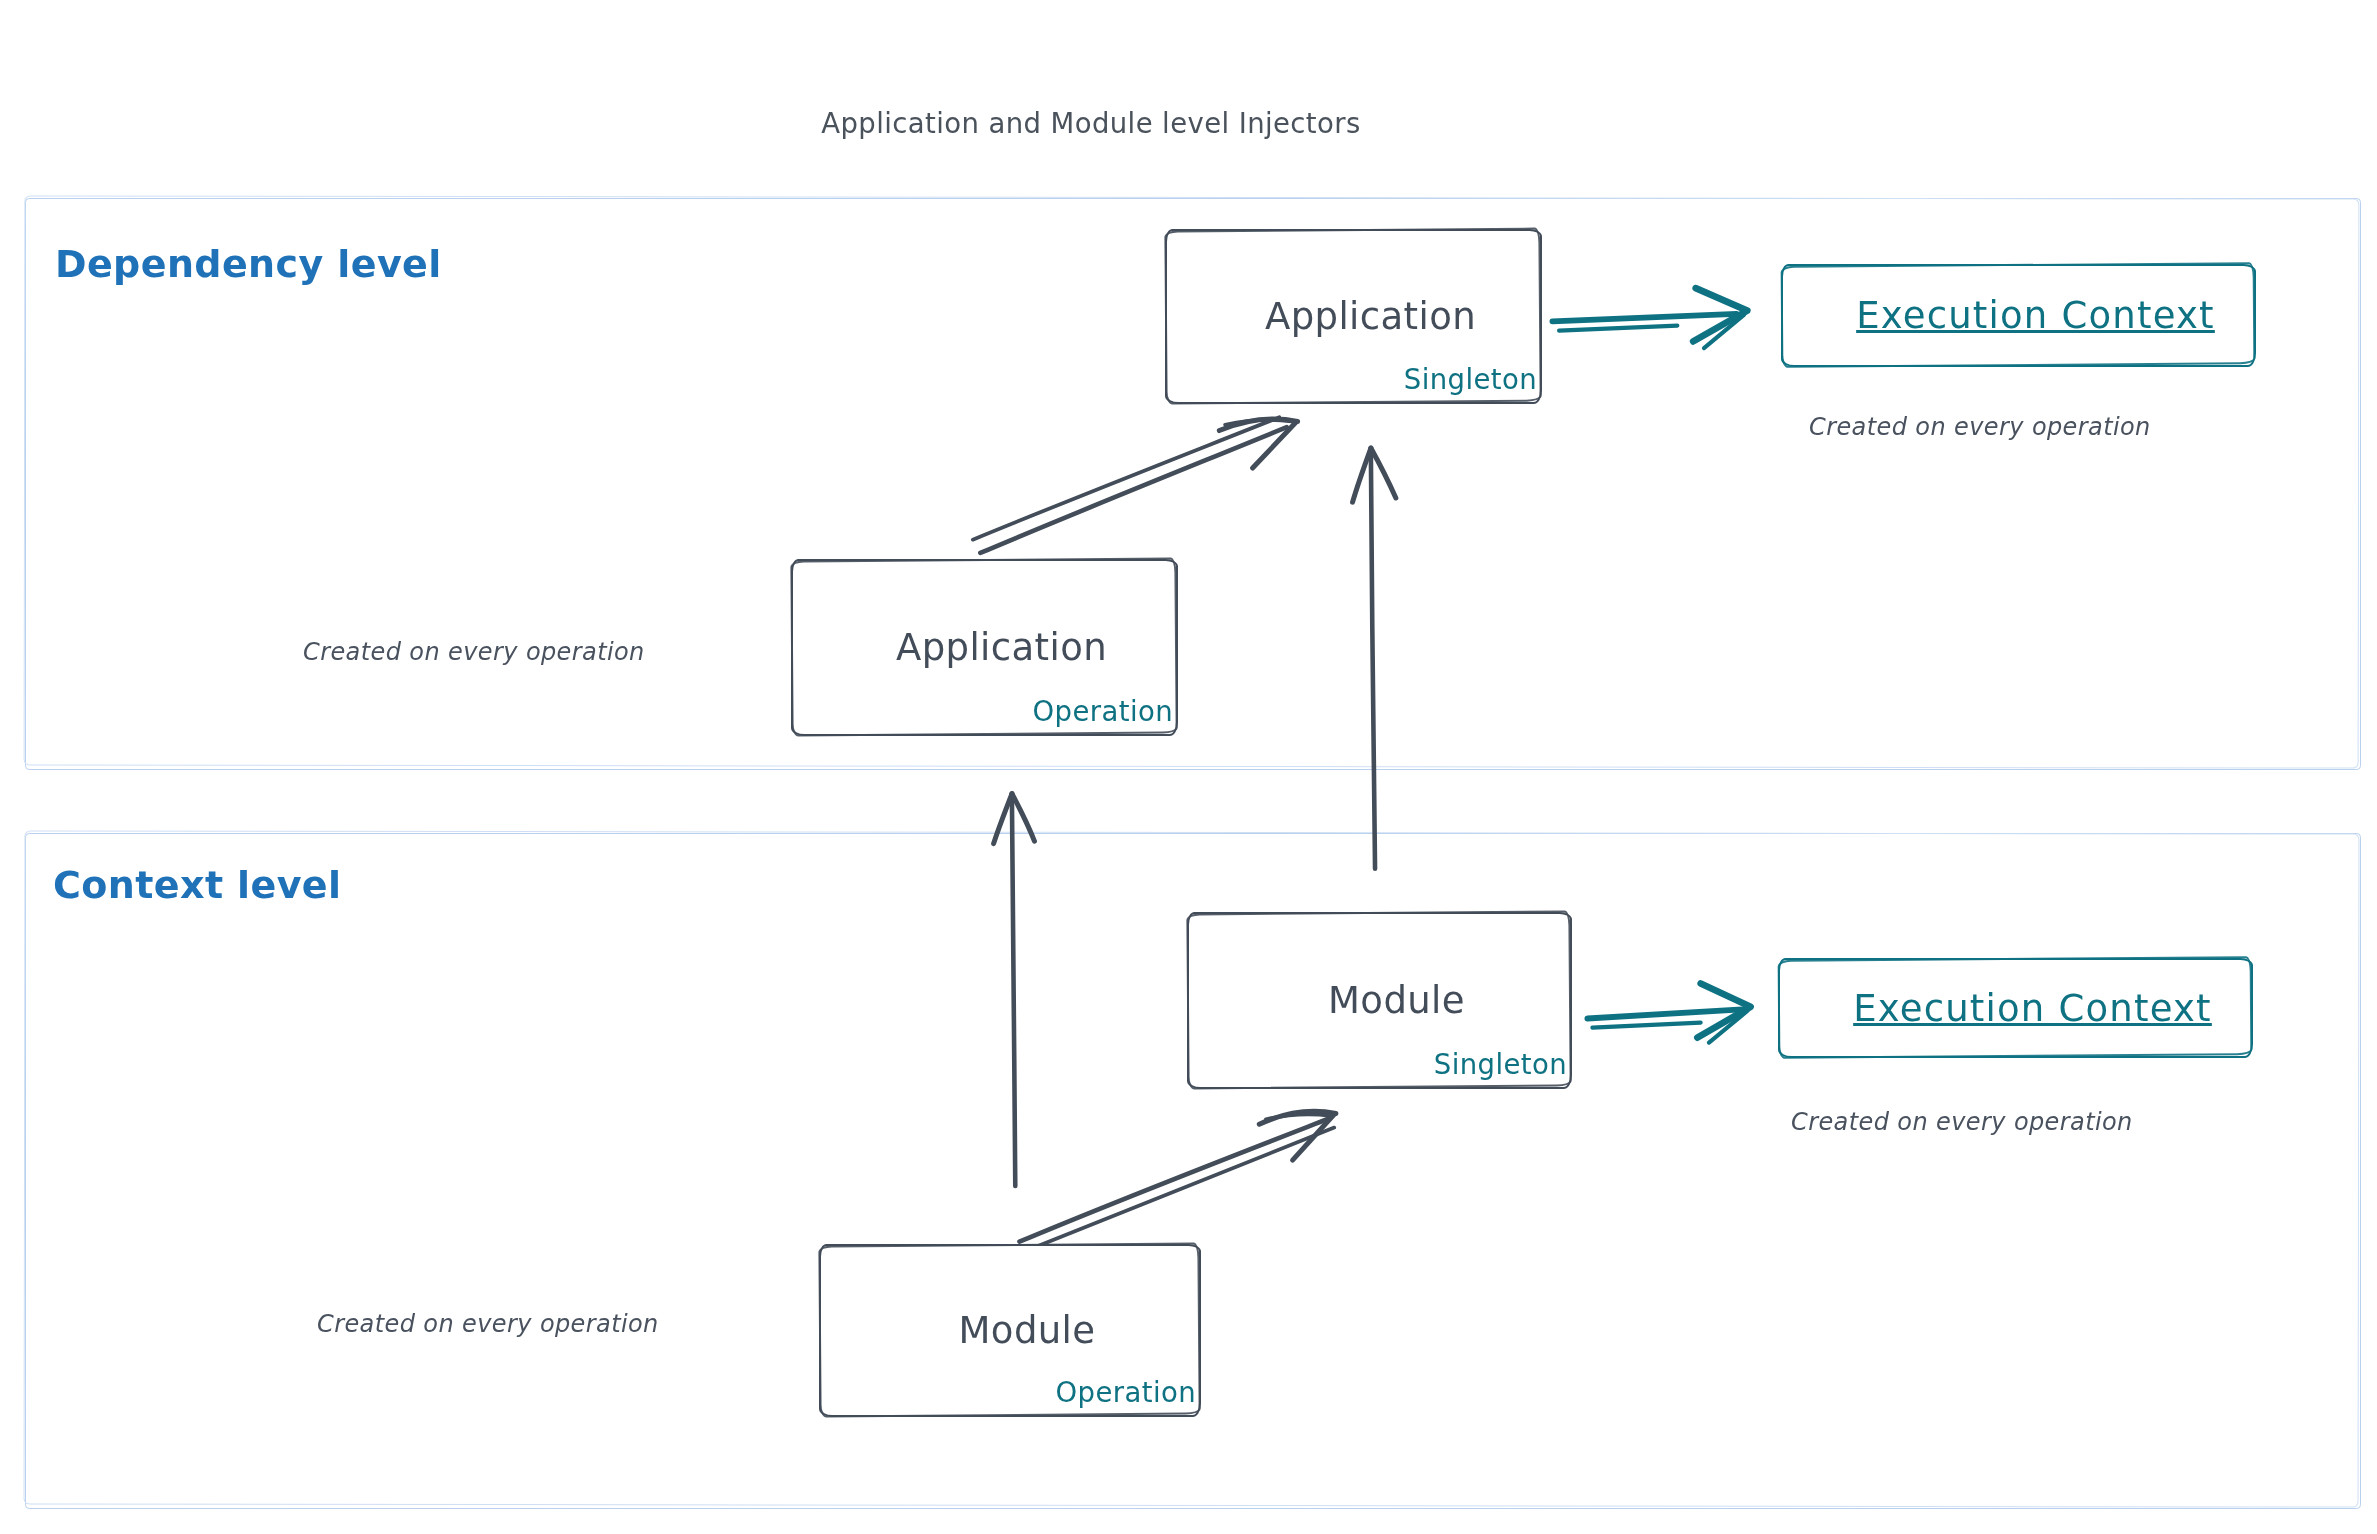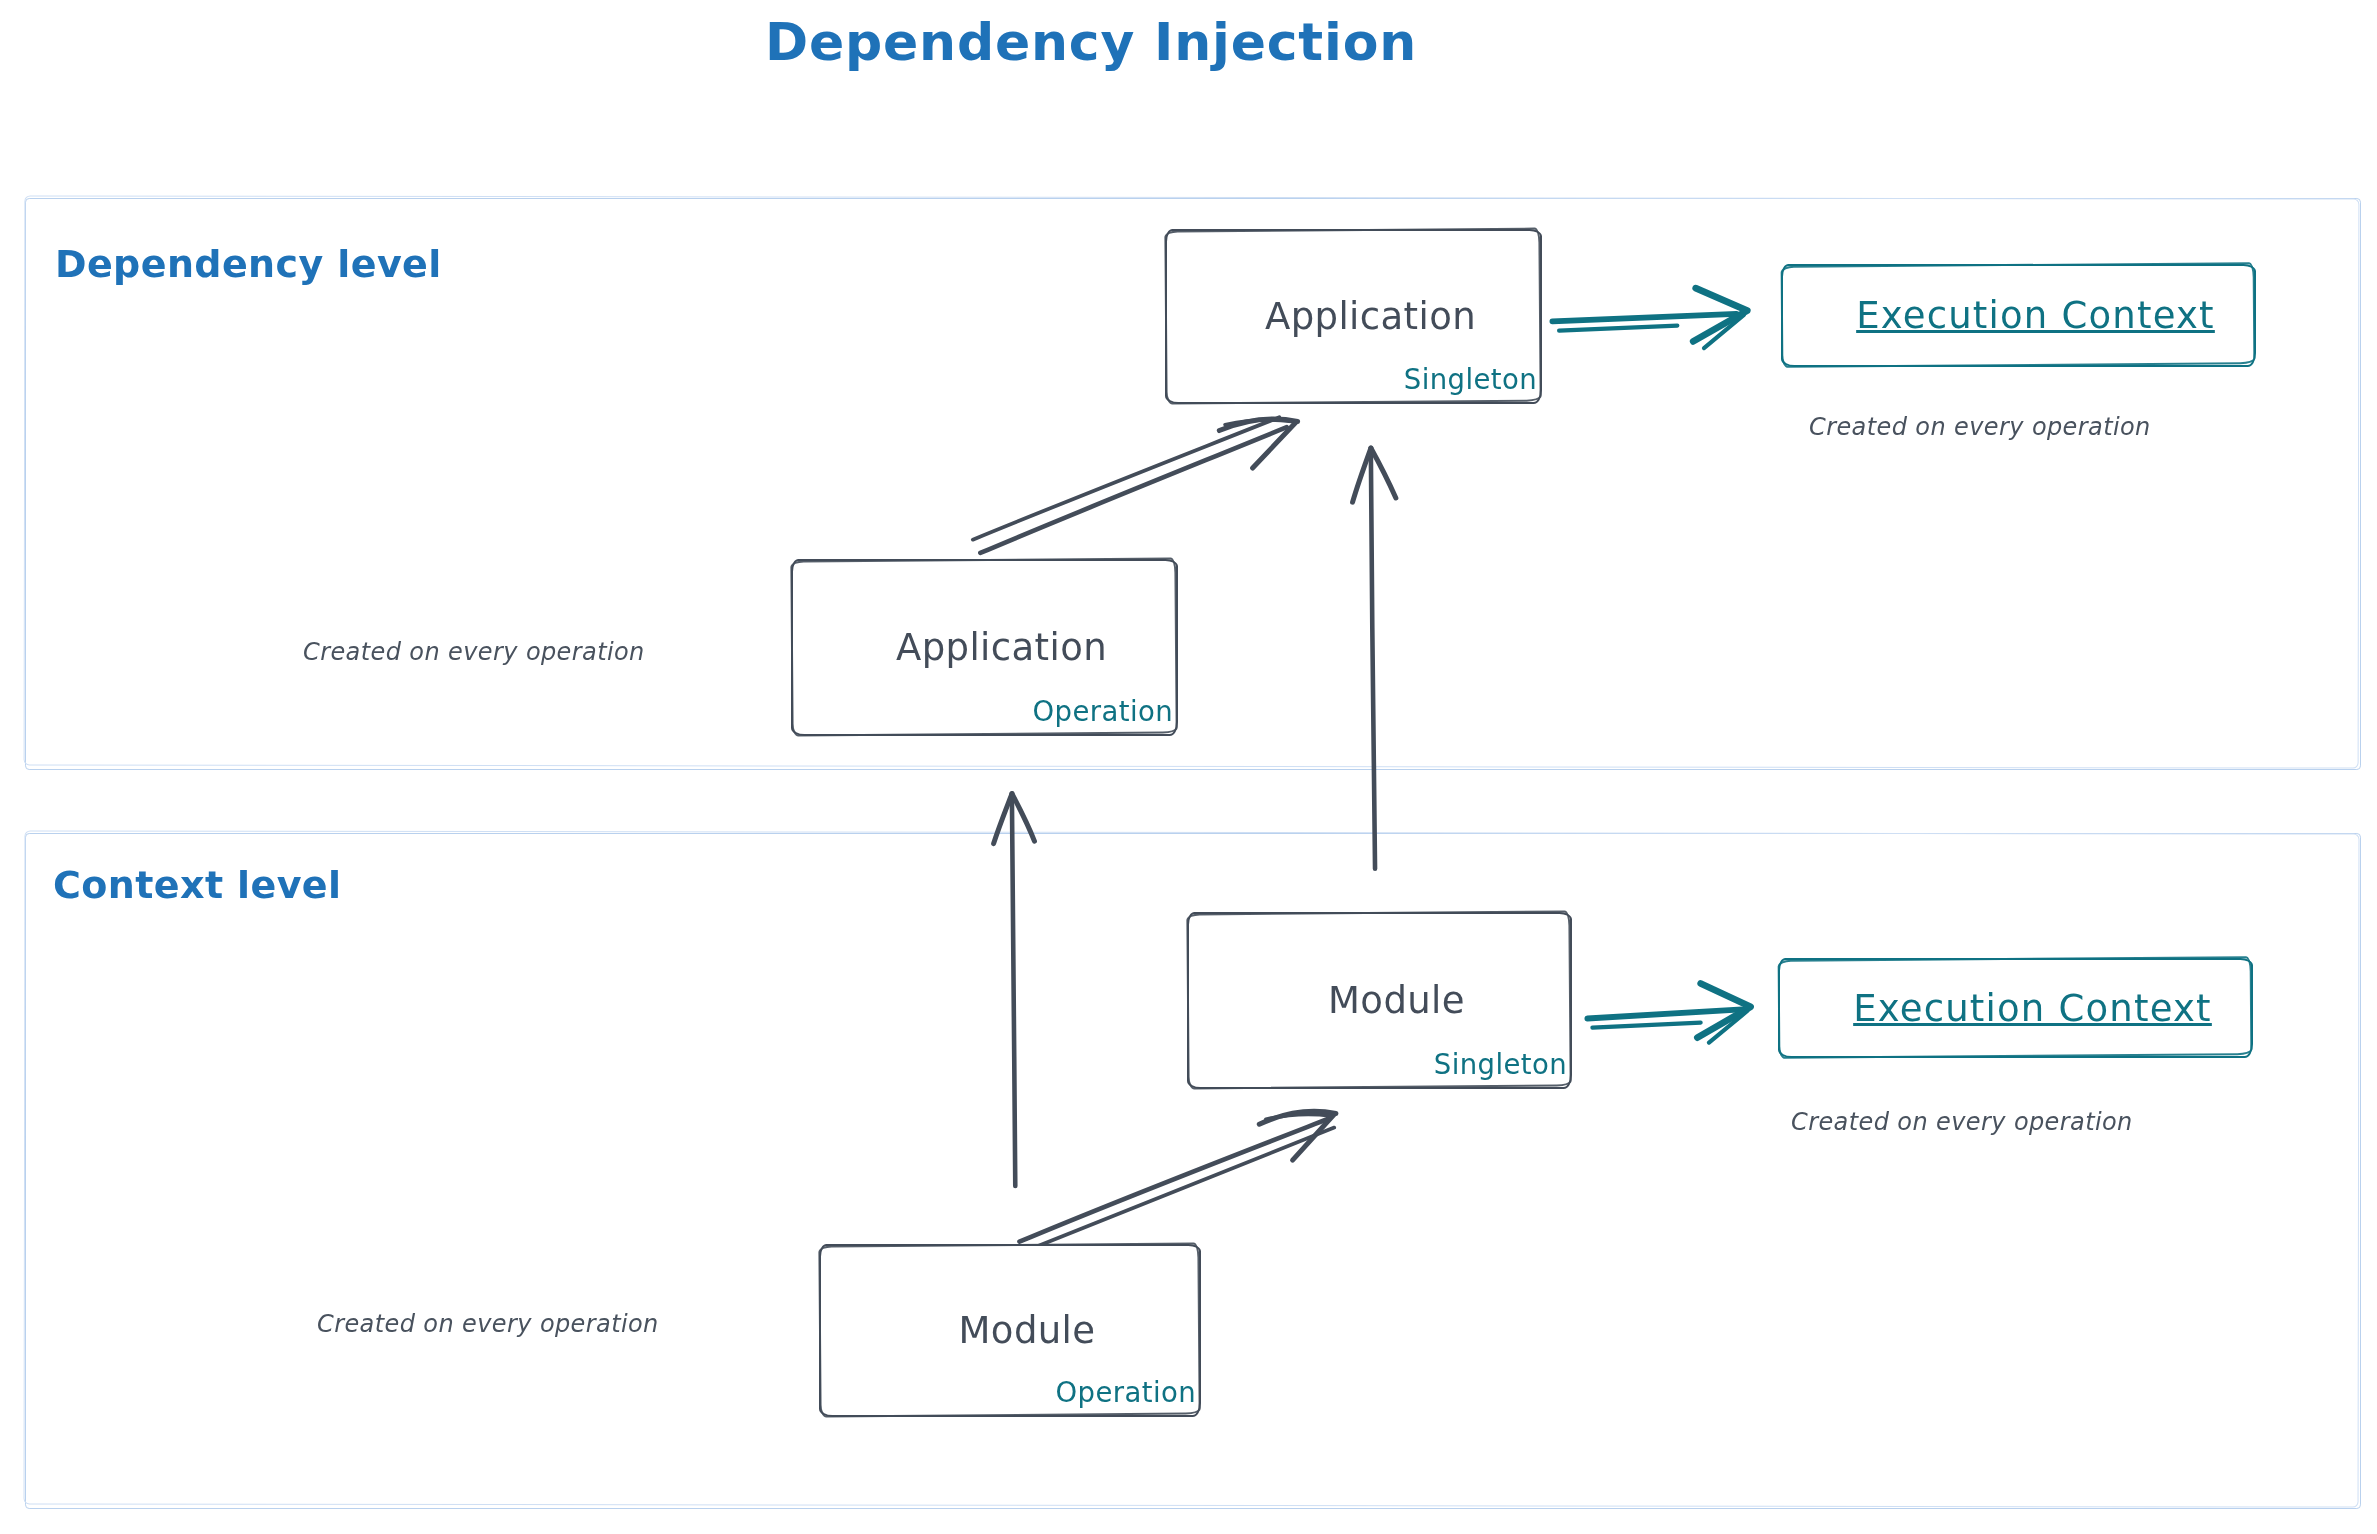--- a/index.html
+++ b/index.html
@@ -103,21 +103,21 @@
   
   svg.arrows{position:absolute;left:0;top:0;pointer-events:none;}
   .stroke-dark{stroke:var(--dark);fill:none;stroke-linecap:round;stroke-linejoin:round;}
   .stroke-teal{stroke:var(--teal);fill:none;stroke-linecap:round;stroke-linejoin:round;}
 </style>
 </head>
 <body>
 
 <div class="canvas">
 
-  <div class="title">Dependency Injection</div>
+  <div class="subtitle">Application and Module level Injectors</div>
 
   <div class="level-section section-app"></div>
   <div class="level-section section-mod"></div>
 
   <div class="section-label label-app">Dependency level</div>
   <div class="section-label label-mod">Context level</div>
 
   <svg class="arrows" width="2377" height="1534" viewBox="0 0 2854 1842">
 
     <g>

